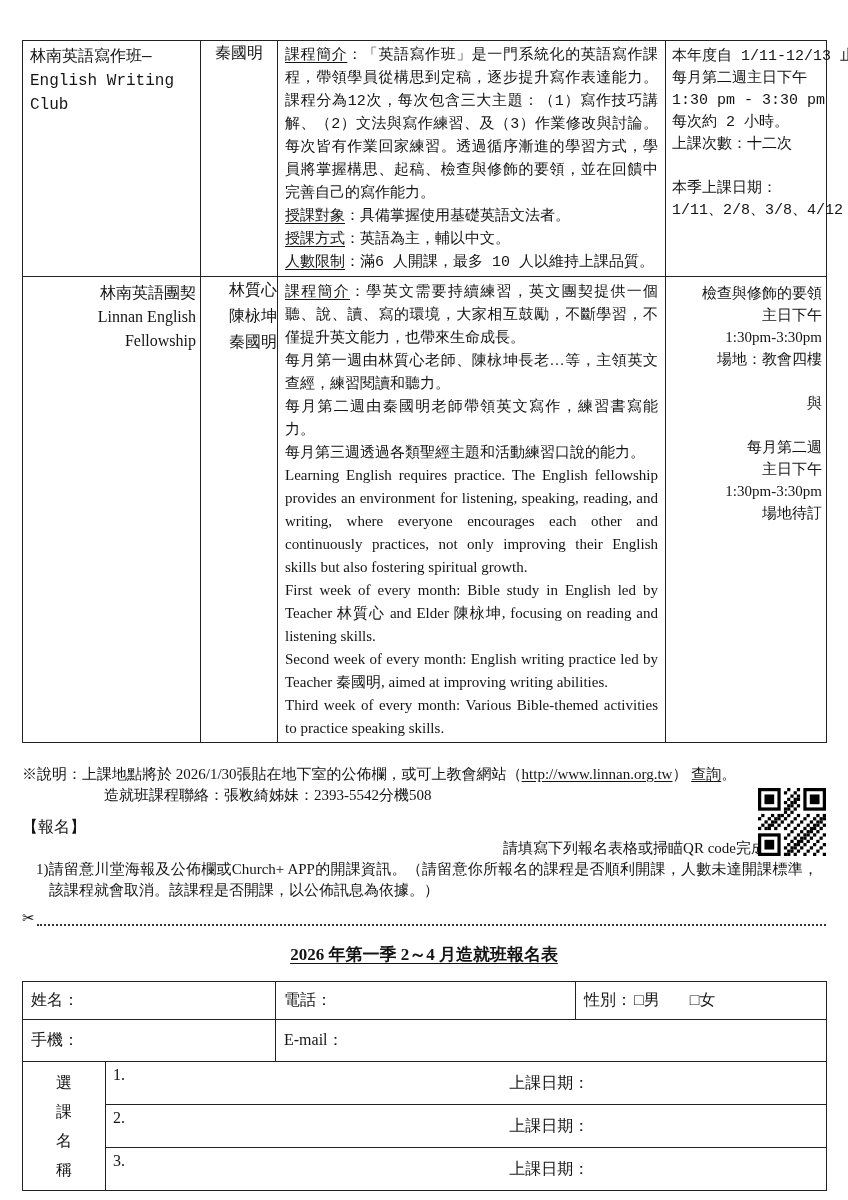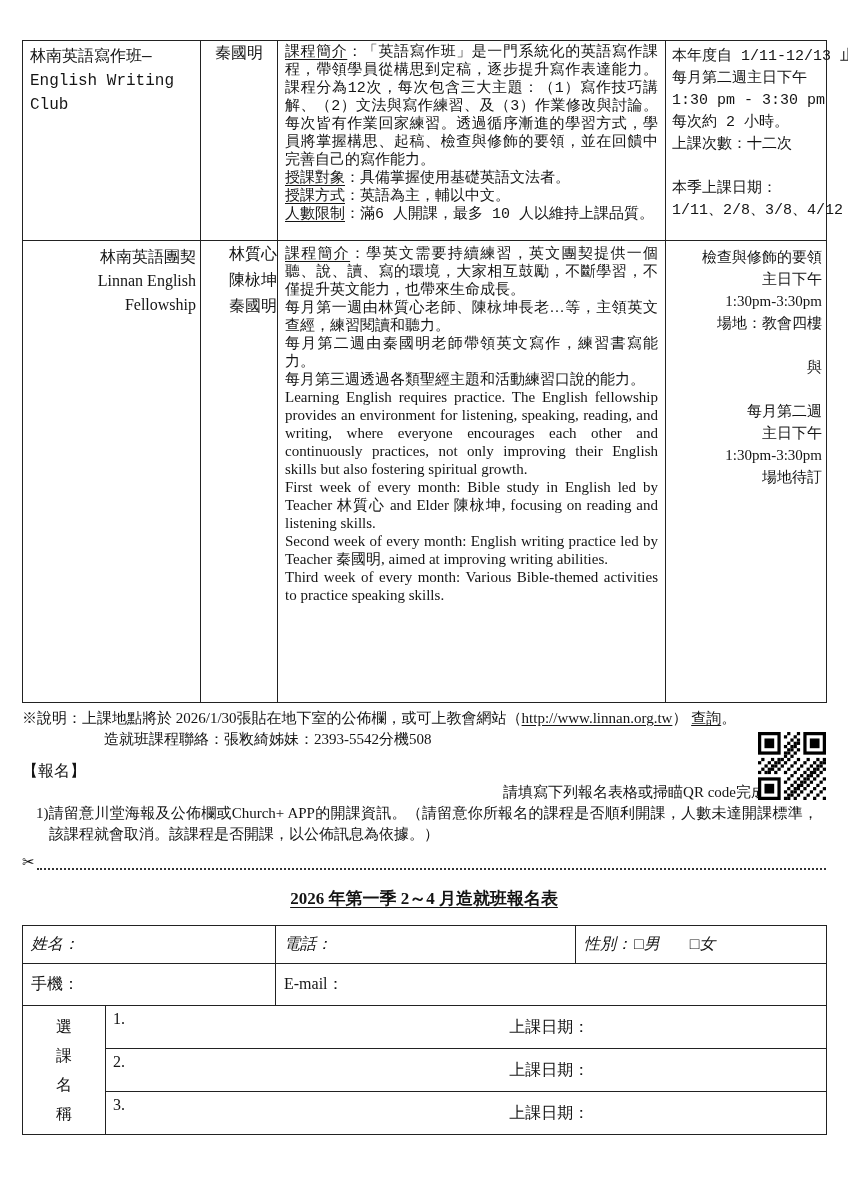--- a/index.html
+++ b/index.html
@@ -10,30 +10,30 @@
     color:#141414;
     position:relative;
   }
   .page { position:absolute; top:40px; left:22px; width:804px; }
 
   
   table.courses { border-collapse:collapse; width:804px; table-layout:fixed; }
   table.courses td { border:1.5px solid #222; vertical-align:top; }
   td.c-name { width:178px; vertical-align:middle; padding:4px 4px 4px 7px; font-size:16px; line-height:24px; }
   td.c-teacher { width:77px; vertical-align:middle; text-align:center; font-size:16px; line-height:26px; }
-  td.c-desc { width:388px; padding:3px 7px 2px 7px; font-size:15px; line-height:18px; text-align:justify; }
+  td.c-desc { width:388px; padding:3px 7px 2px 7px; font-size:15px; line-height:23px; text-align:justify; }
   td.c-sched { width:161px; padding:5px 4px 4px 6px; font-size:15px; line-height:22px; }
   .row1 td { height:200px;font-family:Liberation Mono, monospace; }
   .row2 td { height:462px;text-align:right; }
   .para { text-align:justify; }
   .ul { text-decoration:underline; text-underline-offset:3px; }
   .line { white-space:nowrap; }
 
   
-  .notes { position:relative; margin-top:5px; font-size:15px; line-height:21px; }
+  .notes { position:relative; margin-top:21px; font-size:15px; line-height:21px; }
   .notes .l2 { padding-left:82px; }
   .notes a { color:#141414; text-decoration:underline; text-underline-offset:2px; }
 
   
   .qr { position:absolute; right:0; top:24px; width:68px; height:68px; background:#fff; z-index:5; }
 
   
   .signup { margin-top:9px; font-size:15px; line-height:21px; }
   .signup .head { font-size:16px; line-height:23px; }
   .signup .intro { padding-left:13px;text-align:right; }
@@ -44,21 +44,21 @@
   .cutline .sc { font-size:15px; line-height:15px; margin-right:2px; }
   .cutline .dots { flex:1; border-bottom:2px dotted #333; height:12px; }
 
   
   .form-title { margin-top:17px; text-align:center; font-weight:bold; font-size:17px; }
   .form-title span { text-decoration:underline; text-underline-offset:3px; }
 
   table.reg { border-collapse:collapse; width:804px; table-layout:fixed; margin-top:15px; }
   table.reg td { border:1.5px solid #222; font-size:16px; vertical-align:middle; }
   table.reg .lblpad { padding-left:8px; }
-  tr.r1 td { height:38px;font-style:italic; }
+  tr.r1 td { height:38px; }
   tr.r2 td { height:42px; }
   tr.rc td { height:43px; }
   td.vlabel { text-align:center; font-size:16px; }
   td.vlabel div { line-height:29px; }
   .gender span.opt { margin-left:2px; }
   .gender span.f { margin-left:30px; }
   td.course-cell { position:relative; padding-left:7px; vertical-align:top; }
   td.course-cell .num { position:absolute; left:7px; top:4px; }
   td.course-cell .datelabel { position:absolute; left:56%; top:50%; transform:translateY(-50%); }
 </style>

